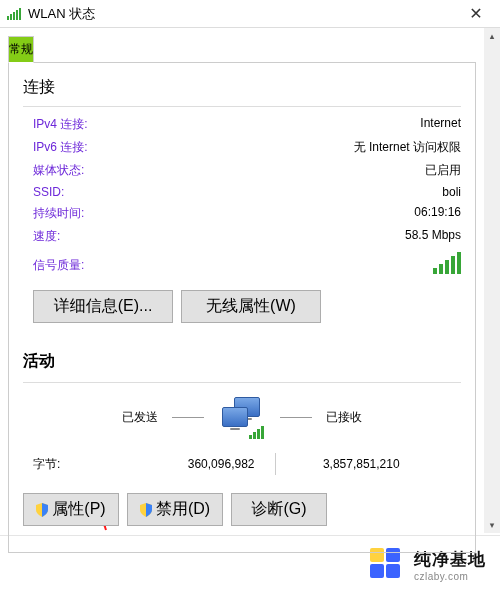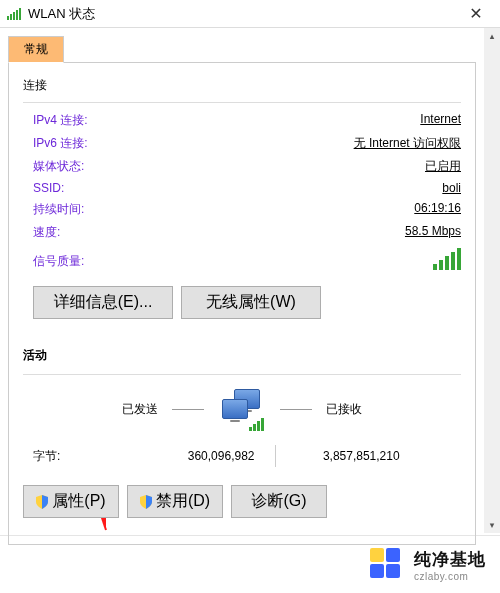--- a/index.html
+++ b/index.html
@@ -48,54 +48,54 @@
   .dialog {
     margin: 0 16px 0 0;
     padding: 4px 8px 0 8px;
   }
 
   .tabs {
     display: flex;
     margin-top: 4px;
   }
   .tab {
-    padding: 4px 15px;
+    padding: 4px 0;
     font-size: 12px;
     border: 1px solid #ccc;
     border-bottom: 1px solid #fff;
-    background: #fdba74;
+    background: #84cc16;
     position: relative;
     z-index: 2;
   }
   .tab-content {
     border: 1px solid #ccc;
     margin-top: -1px;
     padding: 10px 14px 14px 14px;
     position: relative;
     z-index: 1;
   }
 
   .group-title {
     margin: 4px 0 8px 0;
-    font-size: 12px;
+    font-size: 16px;
   }
   .group-frame {
     border-top: 1px solid #ddd;
     margin-left: 0;
     padding-top: 6px;
   }
   .group-frame.bottom { margin-top: 10px; }
 
   .row {
     display: flex;
     padding: 3px 0 3px 10px;
     font-size: 12px;
   }
   .row .label { color: #6d28d9; }
-  .row .value { margin-left: auto; text-align: right; color: #000; text-decoration: underline; }
+  .row .value { margin-left: auto; text-align: right; color: #000; }
 
   .signal-row { align-items: flex-end; padding-top: 4px; padding-bottom: 10px; }
 
   .signal-bars {
     display: inline-flex;
     align-items: flex-end;
     gap: 2px;
     margin-left: auto;
   }
   .signal-bars .bar {

